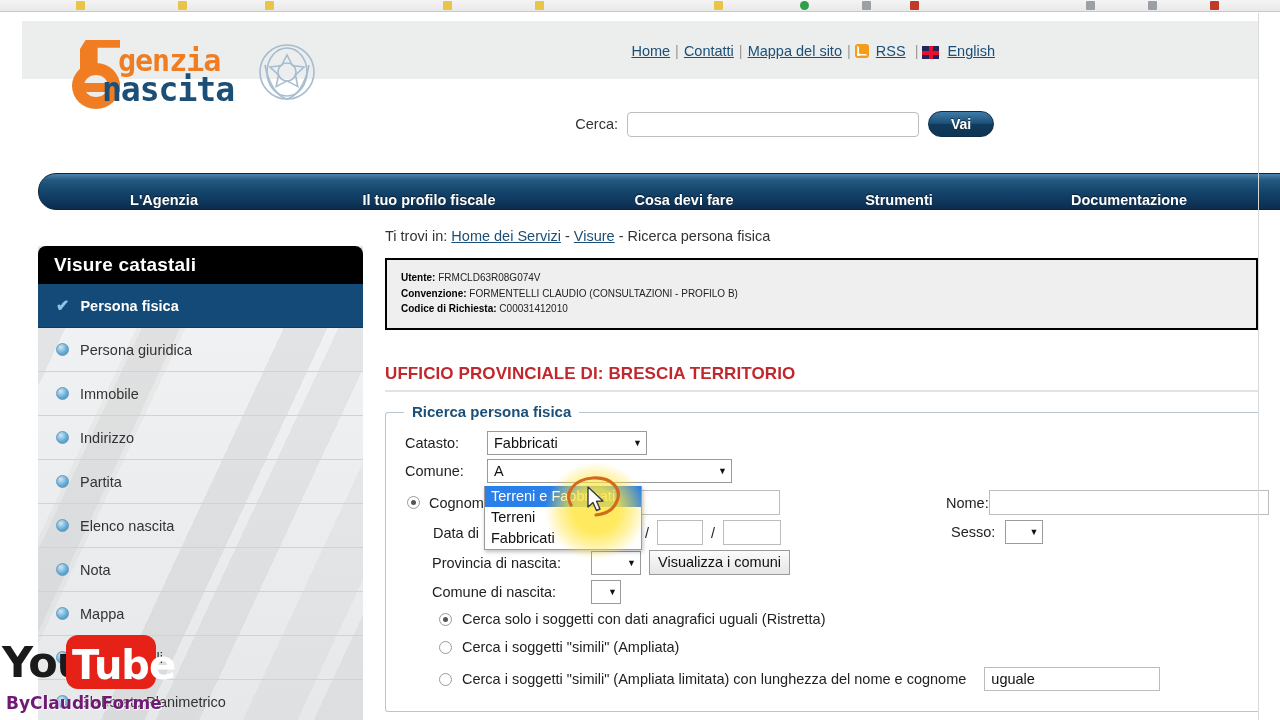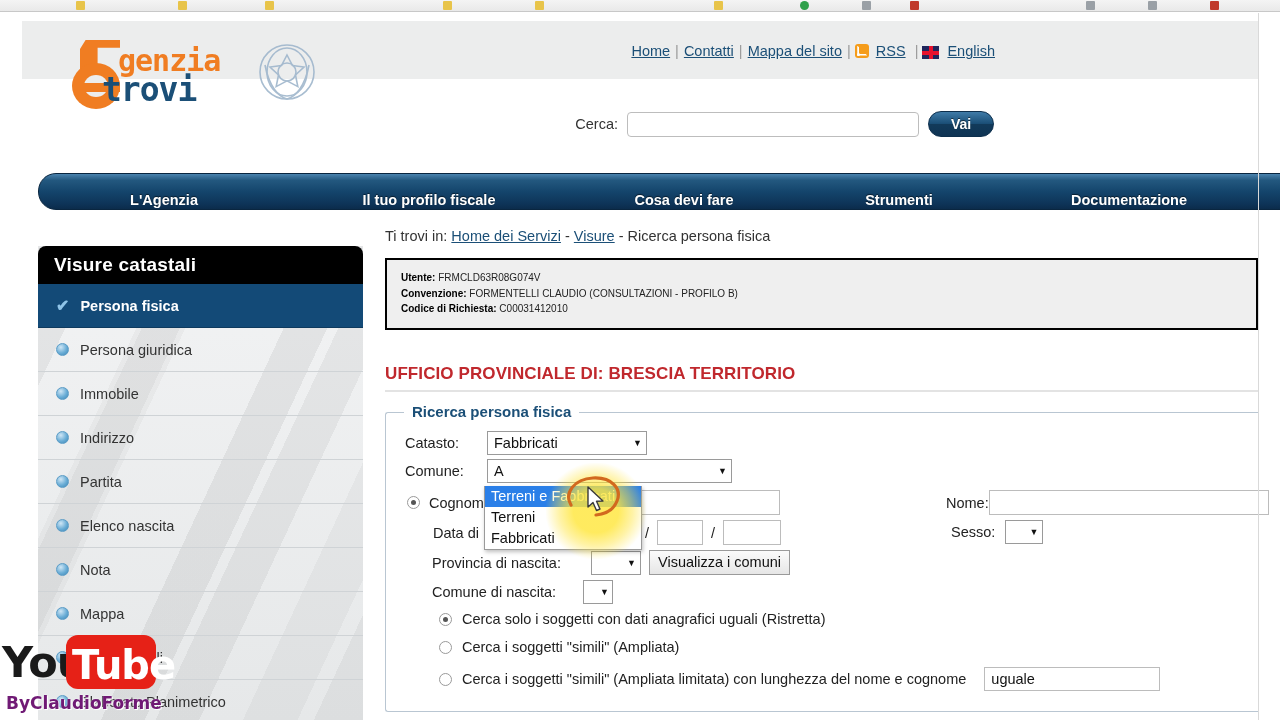--- a/index.html
+++ b/index.html
@@ -366,21 +366,21 @@
 
   <div id="header-band"></div>
   <div id="header-white"></div>
 
   <div id="logo">
     <div class="mark-a"></div>
     <div class="mark-e"></div>
     <div class="mark-e-inner"></div>
     <div class="mark-e-bar"></div>
     <div class="word-agenzia">genzia</div>
-    <div class="word-entrate">trovi</div>
+    <div class="word-entrate">nascita</div>
   </div>
   <svg id="emblem" viewBox="0 0 68 62">
     <g fill="none" stroke="#9fb6cc" stroke-width="1.6">
       <ellipse cx="34" cy="31" rx="27" ry="27"></ellipse>
       <ellipse cx="34" cy="31" rx="20" ry="24"></ellipse>
       <path d="M12 24 C16 46 26 56 34 58 C42 56 52 46 56 24"></path>
       <path d="M34 14 l5.5 10.5 11.5 1.5 -8.5 8 2.3 11.6 -10.8-5.7 -10.8 5.7 2.3-11.6 -8.5-8 11.5-1.5z"></path>
       <circle cx="34" cy="31" r="9"></circle>
     </g>
   </svg>
@@ -525,21 +525,21 @@
 
       <div class="frow" style="top:137px; left:46px; gap:8px;">
         <span class="flabel" style="width:151px;">Provincia di nascita:</span>
         <div class="sel" style="width:50px;">
           <span></span>
           <span class="caret">▼</span>
         </div>
         <div class="btn3d">Visualizza i comuni</div>
       </div>
 
-      <div class="frow" style="top:167px; left:46px; ">
+      <div class="frow" style="top:167px; left:46px; gap:8px;">
         <span class="flabel" style="width:151px;">Comune di nascita:</span>
         <div class="sel" style="width:30px; padding:0 3px 0 4px;">
           <span></span>
           <span class="caret" style="margin-left:2px;">▼</span>
         </div>
       </div>
 
       <div class="radio-row" style="position:absolute; top:198px; left:53px;">
         <span class="radio-dot on"></span>
         <span>Cerca solo i soggetti con dati anagrafici uguali (Ristretta)</span>

